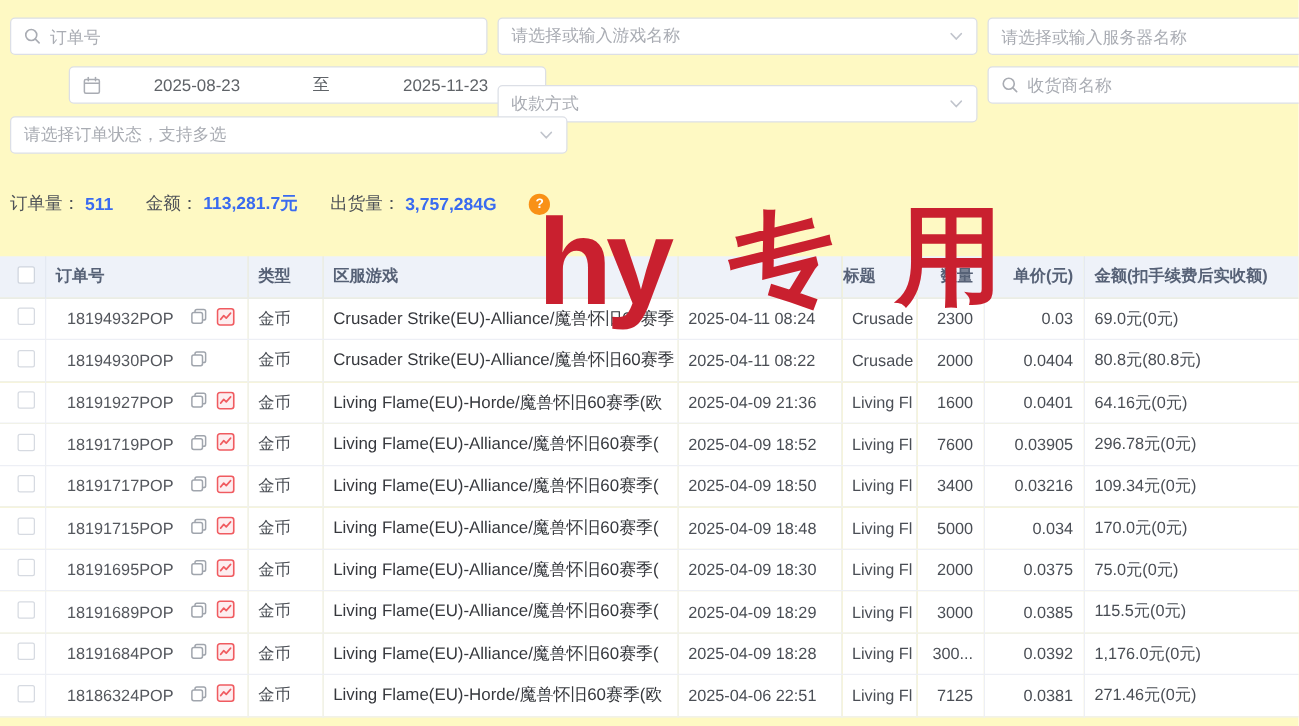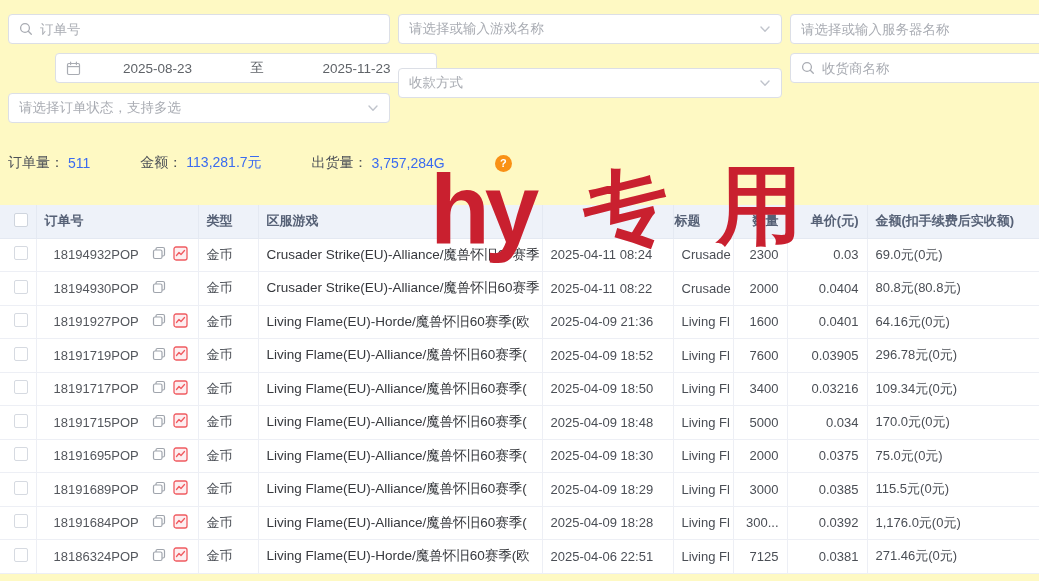--- a/index.html
+++ b/index.html
@@ -17,30 +17,30 @@
   .ph { color:#a9acb3; flex:1; white-space:nowrap; overflow:hidden; }
   .icn { display:inline-flex; align-items:center; justify-content:center; margin-right:7px; flex:none; }
   .chev { margin-left:auto; flex:none; display:inline-flex; }
 
   .f-order   { left:8px;   top:14px; width:382px; }
   .f-game    { left:398px; top:14px; width:384px; }
   .f-server  { left:790px; top:14px; width:262px; }
   .f-date    { left:8px;   top:53px; width:382px;margin-left:47px; }
   .f-pay     { left:398px; top:68px; width:384px; }
   .f-recv    { left:790px; top:53px; width:262px; }
-  .f-status  { left:8px;   top:93px; width:382px; }
+  .f-status  { left:8px;   top:93px; width:446px; }
 
   .dr-seg { flex:1; text-align:center; color:#5f6368; font-size:13.5px; }
   .dr-to  { flex:0 0 60px; text-align:center; color:#5f6368; font-size:13.5px; }
 
   
   .stats { position:absolute; left:8px; top:154px; display:flex; align-items:center;
-    font-size:14px; color:#4d5157;gap:24px; }
+    font-size:14px; color:#4d5157; }
   .stat { margin-right:26px; display:flex; align-items:center; }
-  .stat .val { color:#3a6bf0; font-weight:400; margin-left:4px; }
+  .stat .val { color:#3a6bf0; font-weight:700; margin-left:4px; }
   .help { width:17px; height:17px; border-radius:50%; background:#f99116; color:#fff;
     font-size:11px; font-weight:700; display:flex; align-items:center; justify-content:center; }
 
   
   .watermark { position:absolute; left:430px; top:138px; z-index:30; display:flex;
     align-items:flex-end; color:#c9202f; pointer-events:none; white-space:nowrap;gap:48px; }
   .wm-hy   { font-size:98px; font-weight:800; line-height:1; letter-spacing:-5px;
     position:relative; top:22px; }
   .wm-zh   { font-size:86px; font-weight:900; line-height:1; position:relative; top:16px;
     left:2px; transform:rotate(-14deg); display:inline-block; }

